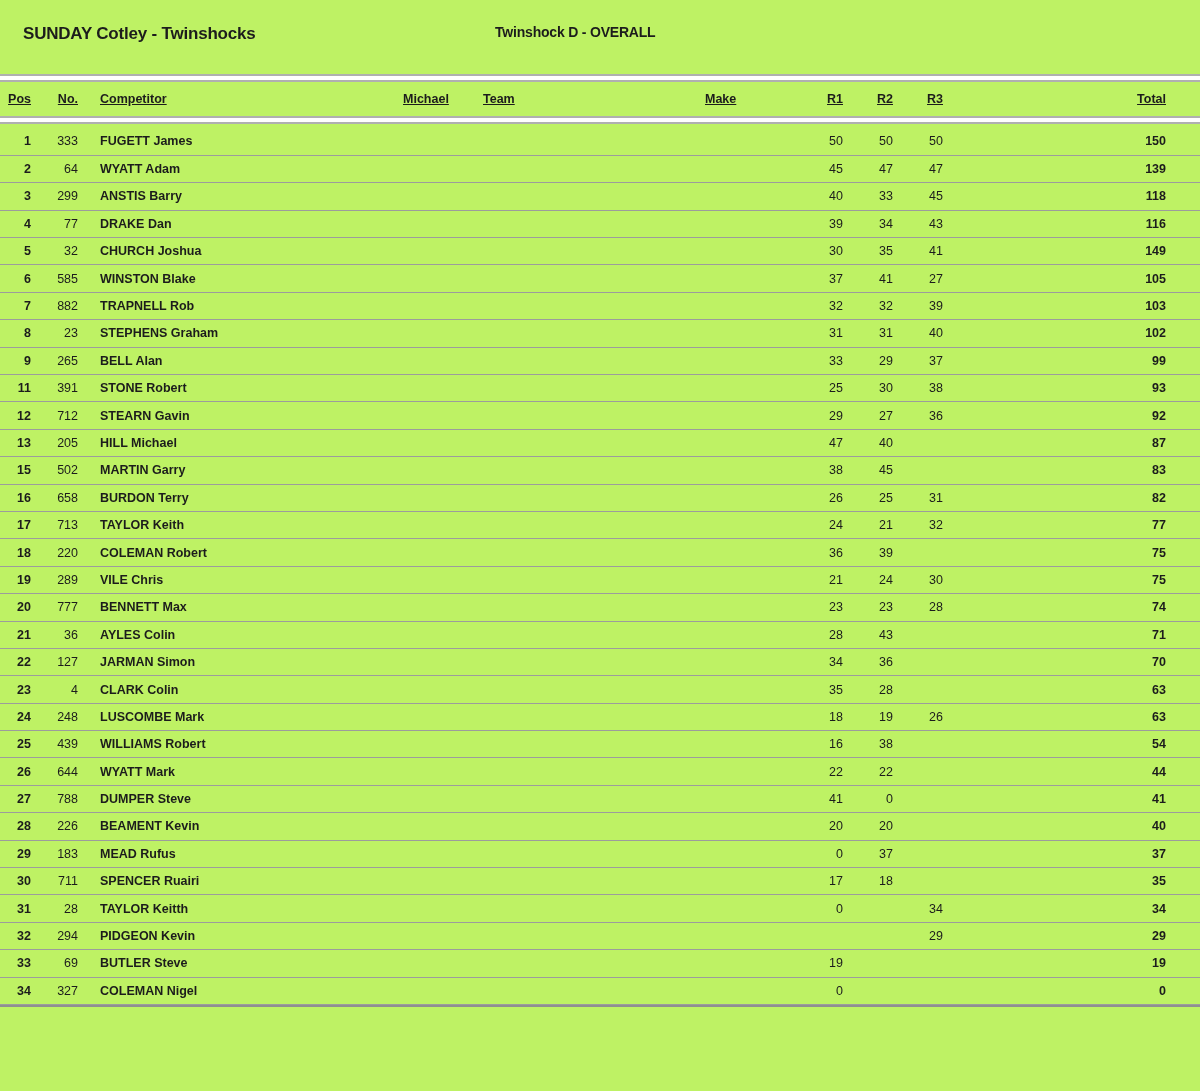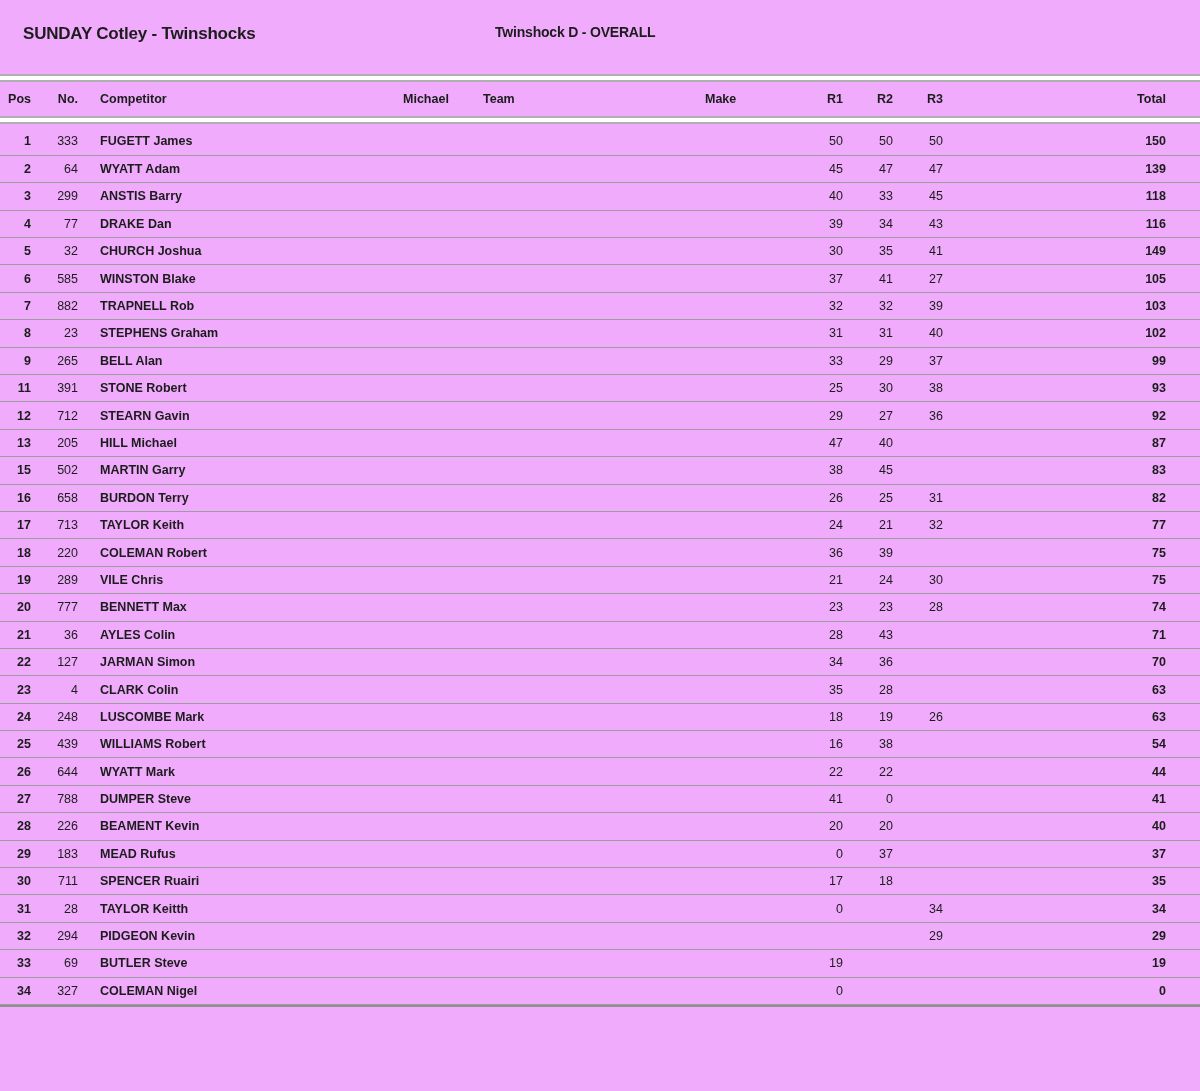--- a/index.html
+++ b/index.html
@@ -6,21 +6,21 @@
   html, body { background: #ffffff; }
   body {
     font-family: "Liberation Sans", sans-serif;
     color: #1c1c1c;
     width: 1200px;
   }
   .page {
     position: relative;
     width: 1200px;
     height: 1091px;
-    background: #f0abfc;
+    background: #bef264;
     overflow: hidden;
   }
   .titles {
     position: relative;
     height: 74px;
   }
   .title-left {
     position: absolute;
     left: 23px;
     top: 24px;
@@ -50,20 +50,21 @@
   .spacer { height: 4px; }
   th, td {
     font-size: 12.5px;
     vertical-align: middle;
     overflow: hidden;
     white-space: nowrap;
   }
   table.hdr th {
     height: 34px;
     font-weight: bold;
+    text-decoration: underline;
   }
   table.data td {
     height: 27.4px;
     border-bottom: 1px solid #9c9c9c;
     box-shadow: 0 1px 0 #e2e2e2;
   }
   .c-pos       { text-align: right;  padding-right: 9px;  font-weight: bold; }
   .c-no        { text-align: right;  padding-right: 2px;  font-weight: normal; }
   .c-competitor{ text-align: left;   padding-left: 20px;  font-weight: bold; }
   .c-category  { text-align: left;   padding-left: 23px;  font-weight: normal; }

